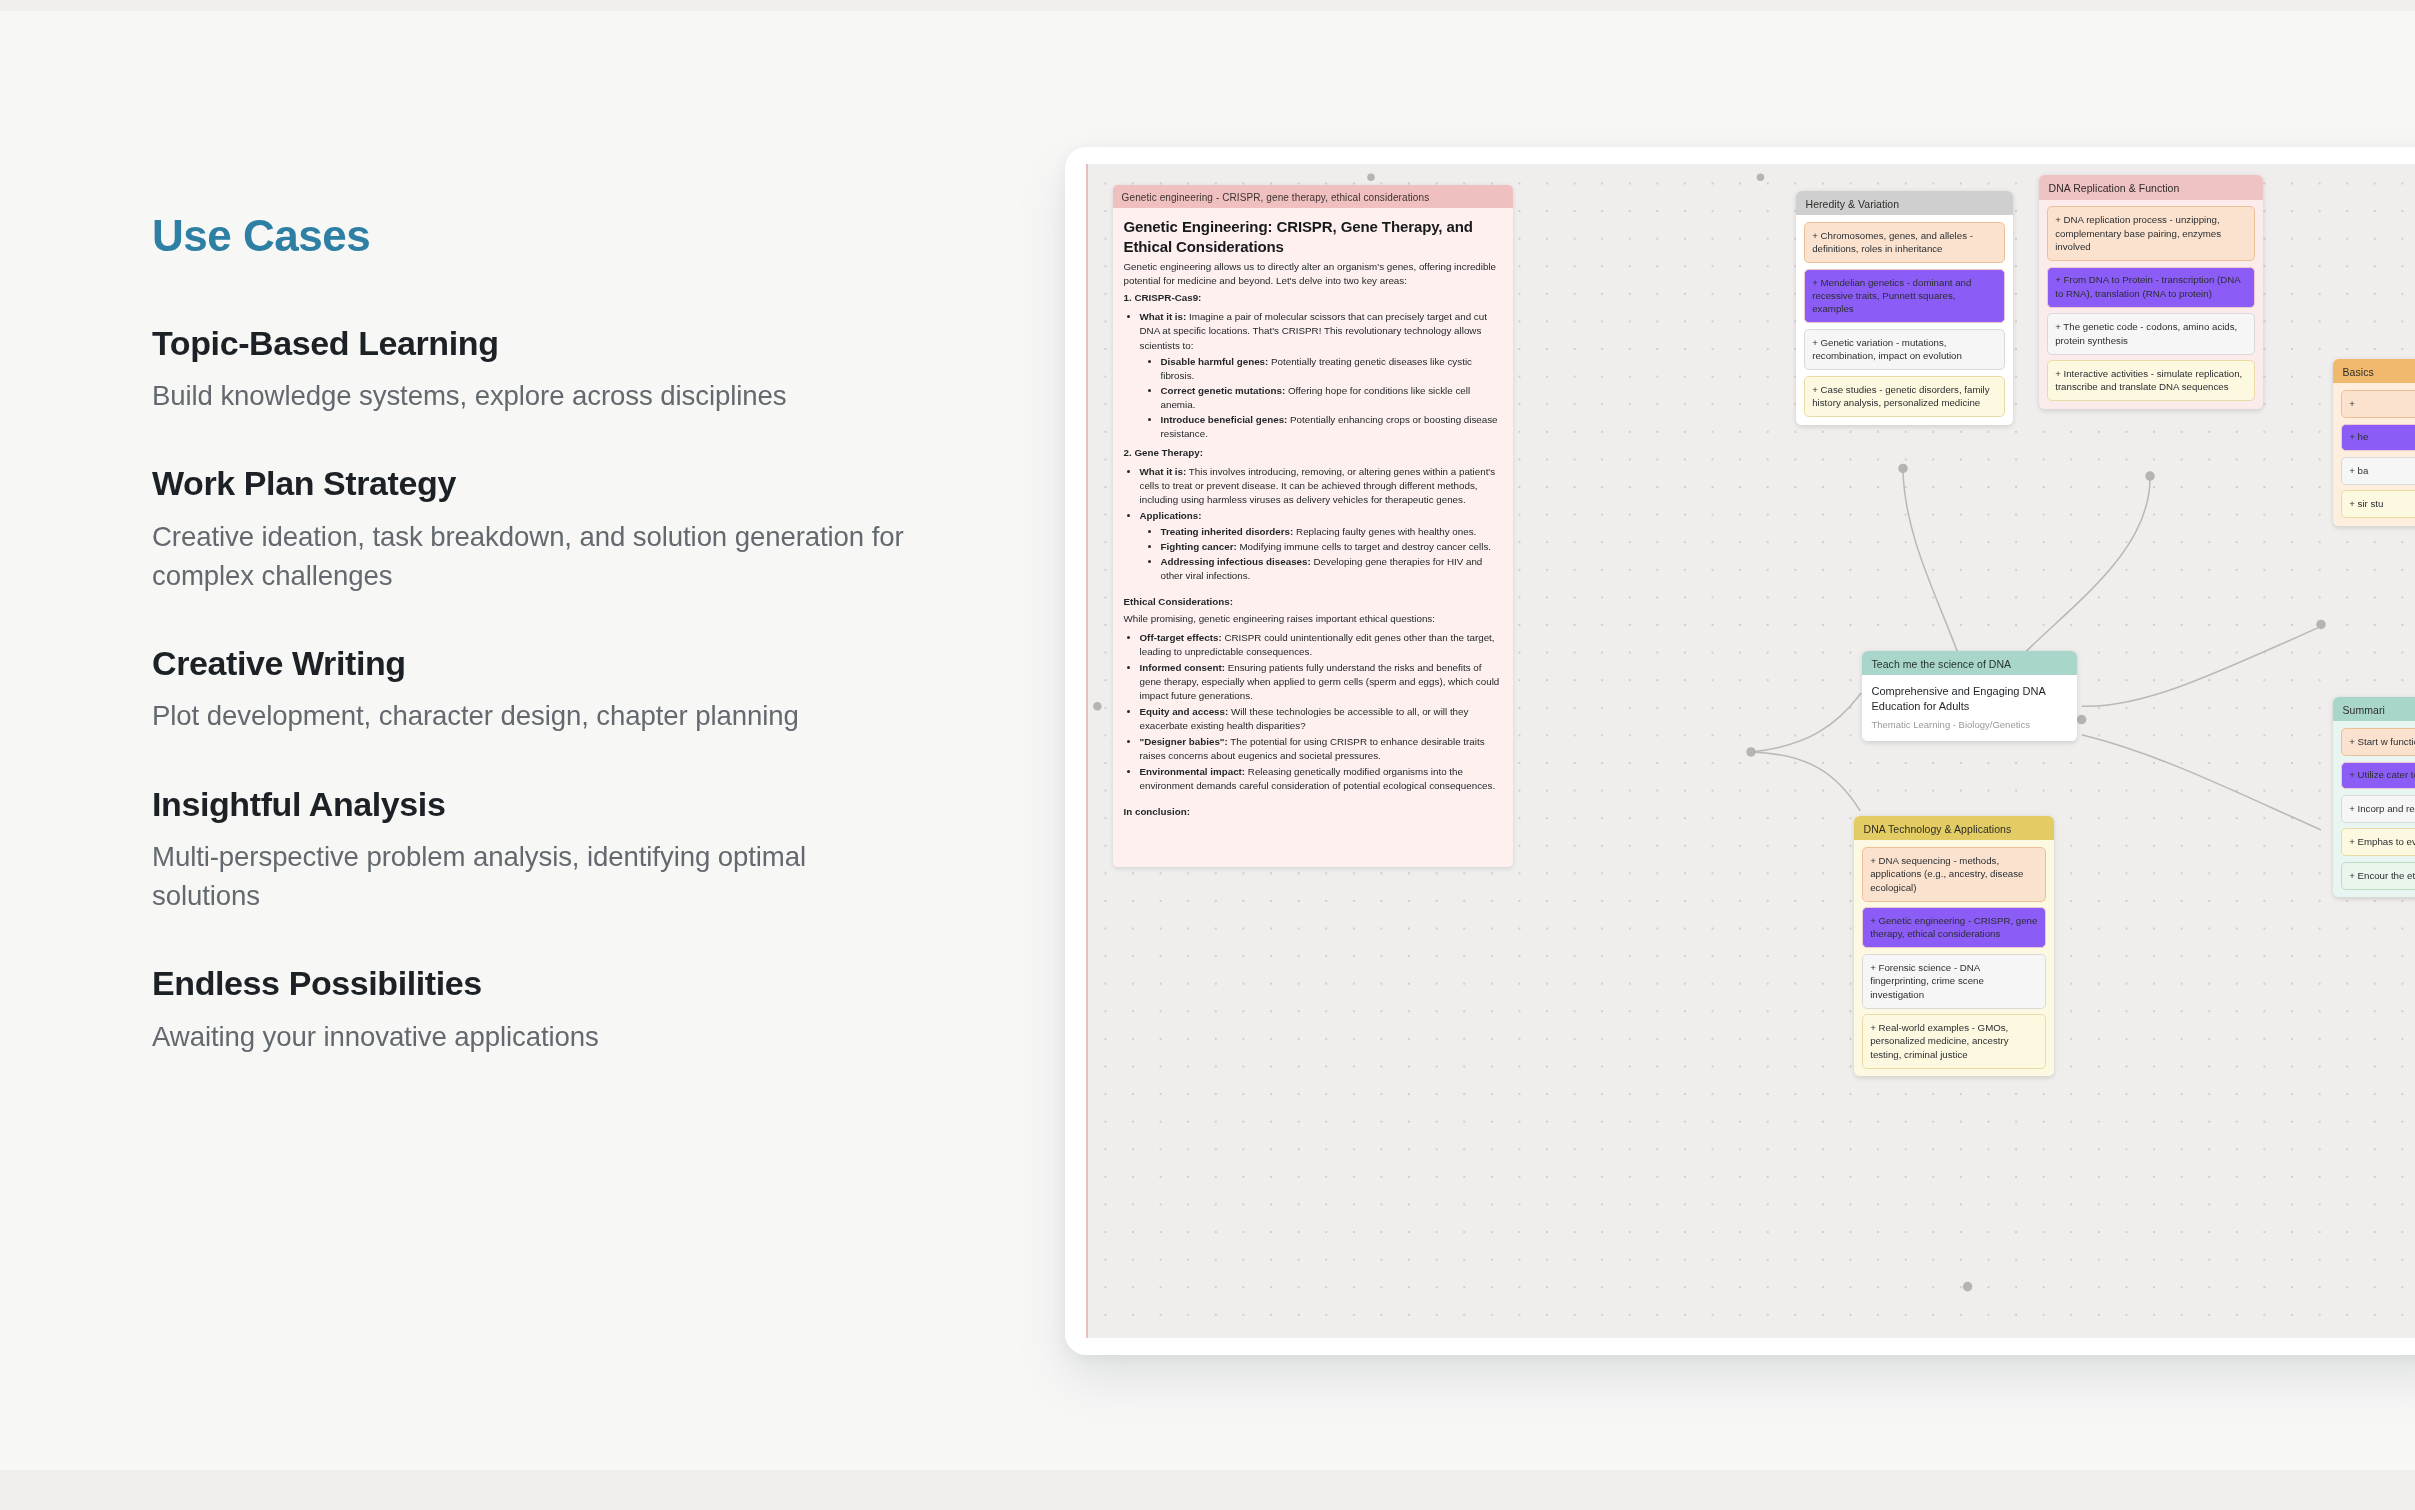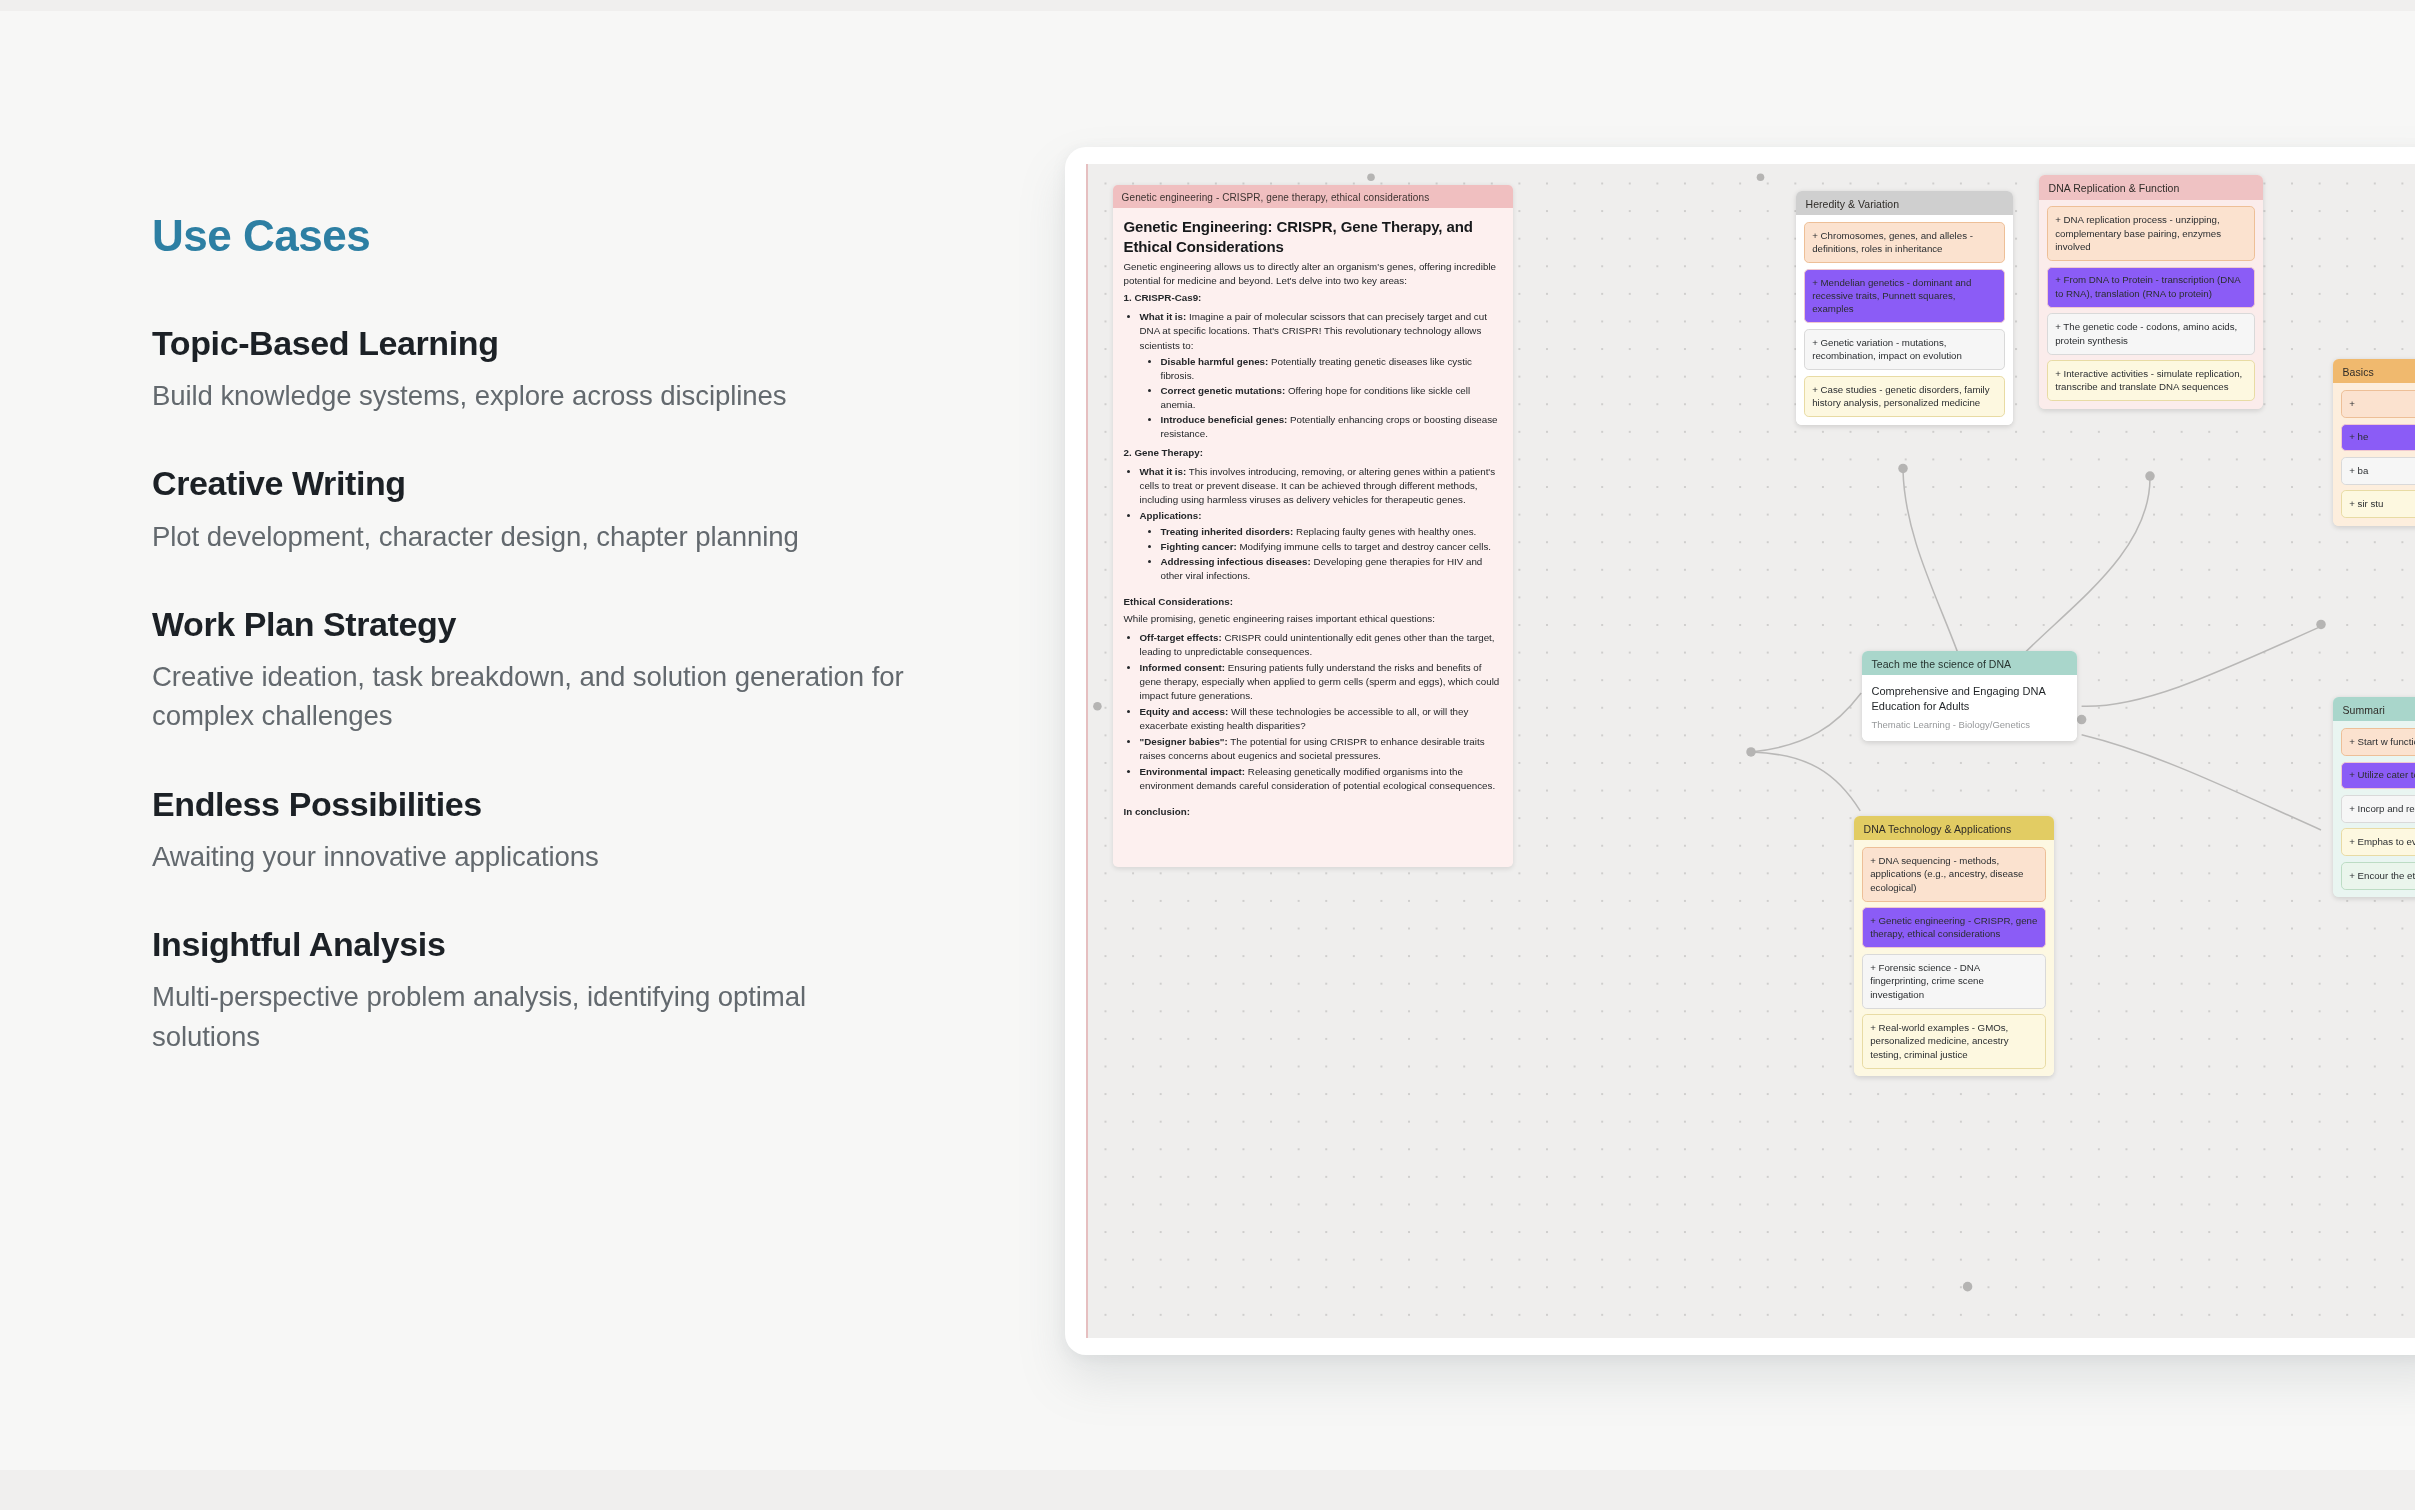--- a/index.html
+++ b/index.html
@@ -142,34 +142,34 @@
   <div class="band-bottom"></div>
 
   <div class="left-panel">
     <div class="uc-title">Use Cases</div>
 
     <div class="uc-item">
       <div class="uc-head">Topic-Based Learning</div>
       <div class="uc-desc">Build knowledge systems, explore across disciplines</div>
     </div>
     <div class="uc-item">
+      <div class="uc-head">Work Plan Strategy</div>
+      <div class="uc-desc">Creative ideation, task breakdown, and solution generation for complex challenges</div>
+    </div>
+    <div class="uc-item">
       <div class="uc-head">Creative Writing</div>
       <div class="uc-desc">Plot development, character design, chapter planning</div>
     </div>
     <div class="uc-item">
-      <div class="uc-head">Work Plan Strategy</div>
-      <div class="uc-desc">Creative ideation, task breakdown, and solution generation for complex challenges</div>
+      <div class="uc-head">Insightful Analysis</div>
+      <div class="uc-desc">Multi-perspective problem analysis, identifying optimal solutions</div>
     </div>
     <div class="uc-item">
       <div class="uc-head">Endless Possibilities</div>
       <div class="uc-desc">Awaiting your innovative applications</div>
-    </div>
-    <div class="uc-item">
-      <div class="uc-head">Insightful Analysis</div>
-      <div class="uc-desc">Multi-perspective problem analysis, identifying optimal solutions</div>
     </div>
   </div>
 
   <div class="window">
     <div class="canvas">
       <div class="canvas-edge"></div>
 
       <svg class="links" viewBox="0 0 1440 1234" preserveAspectRatio="none">
         <g fill="none" stroke="#b9b8b7" stroke-width="1.6">
           <path d="M860 322 C 862 400, 905 470, 928 543"></path>

